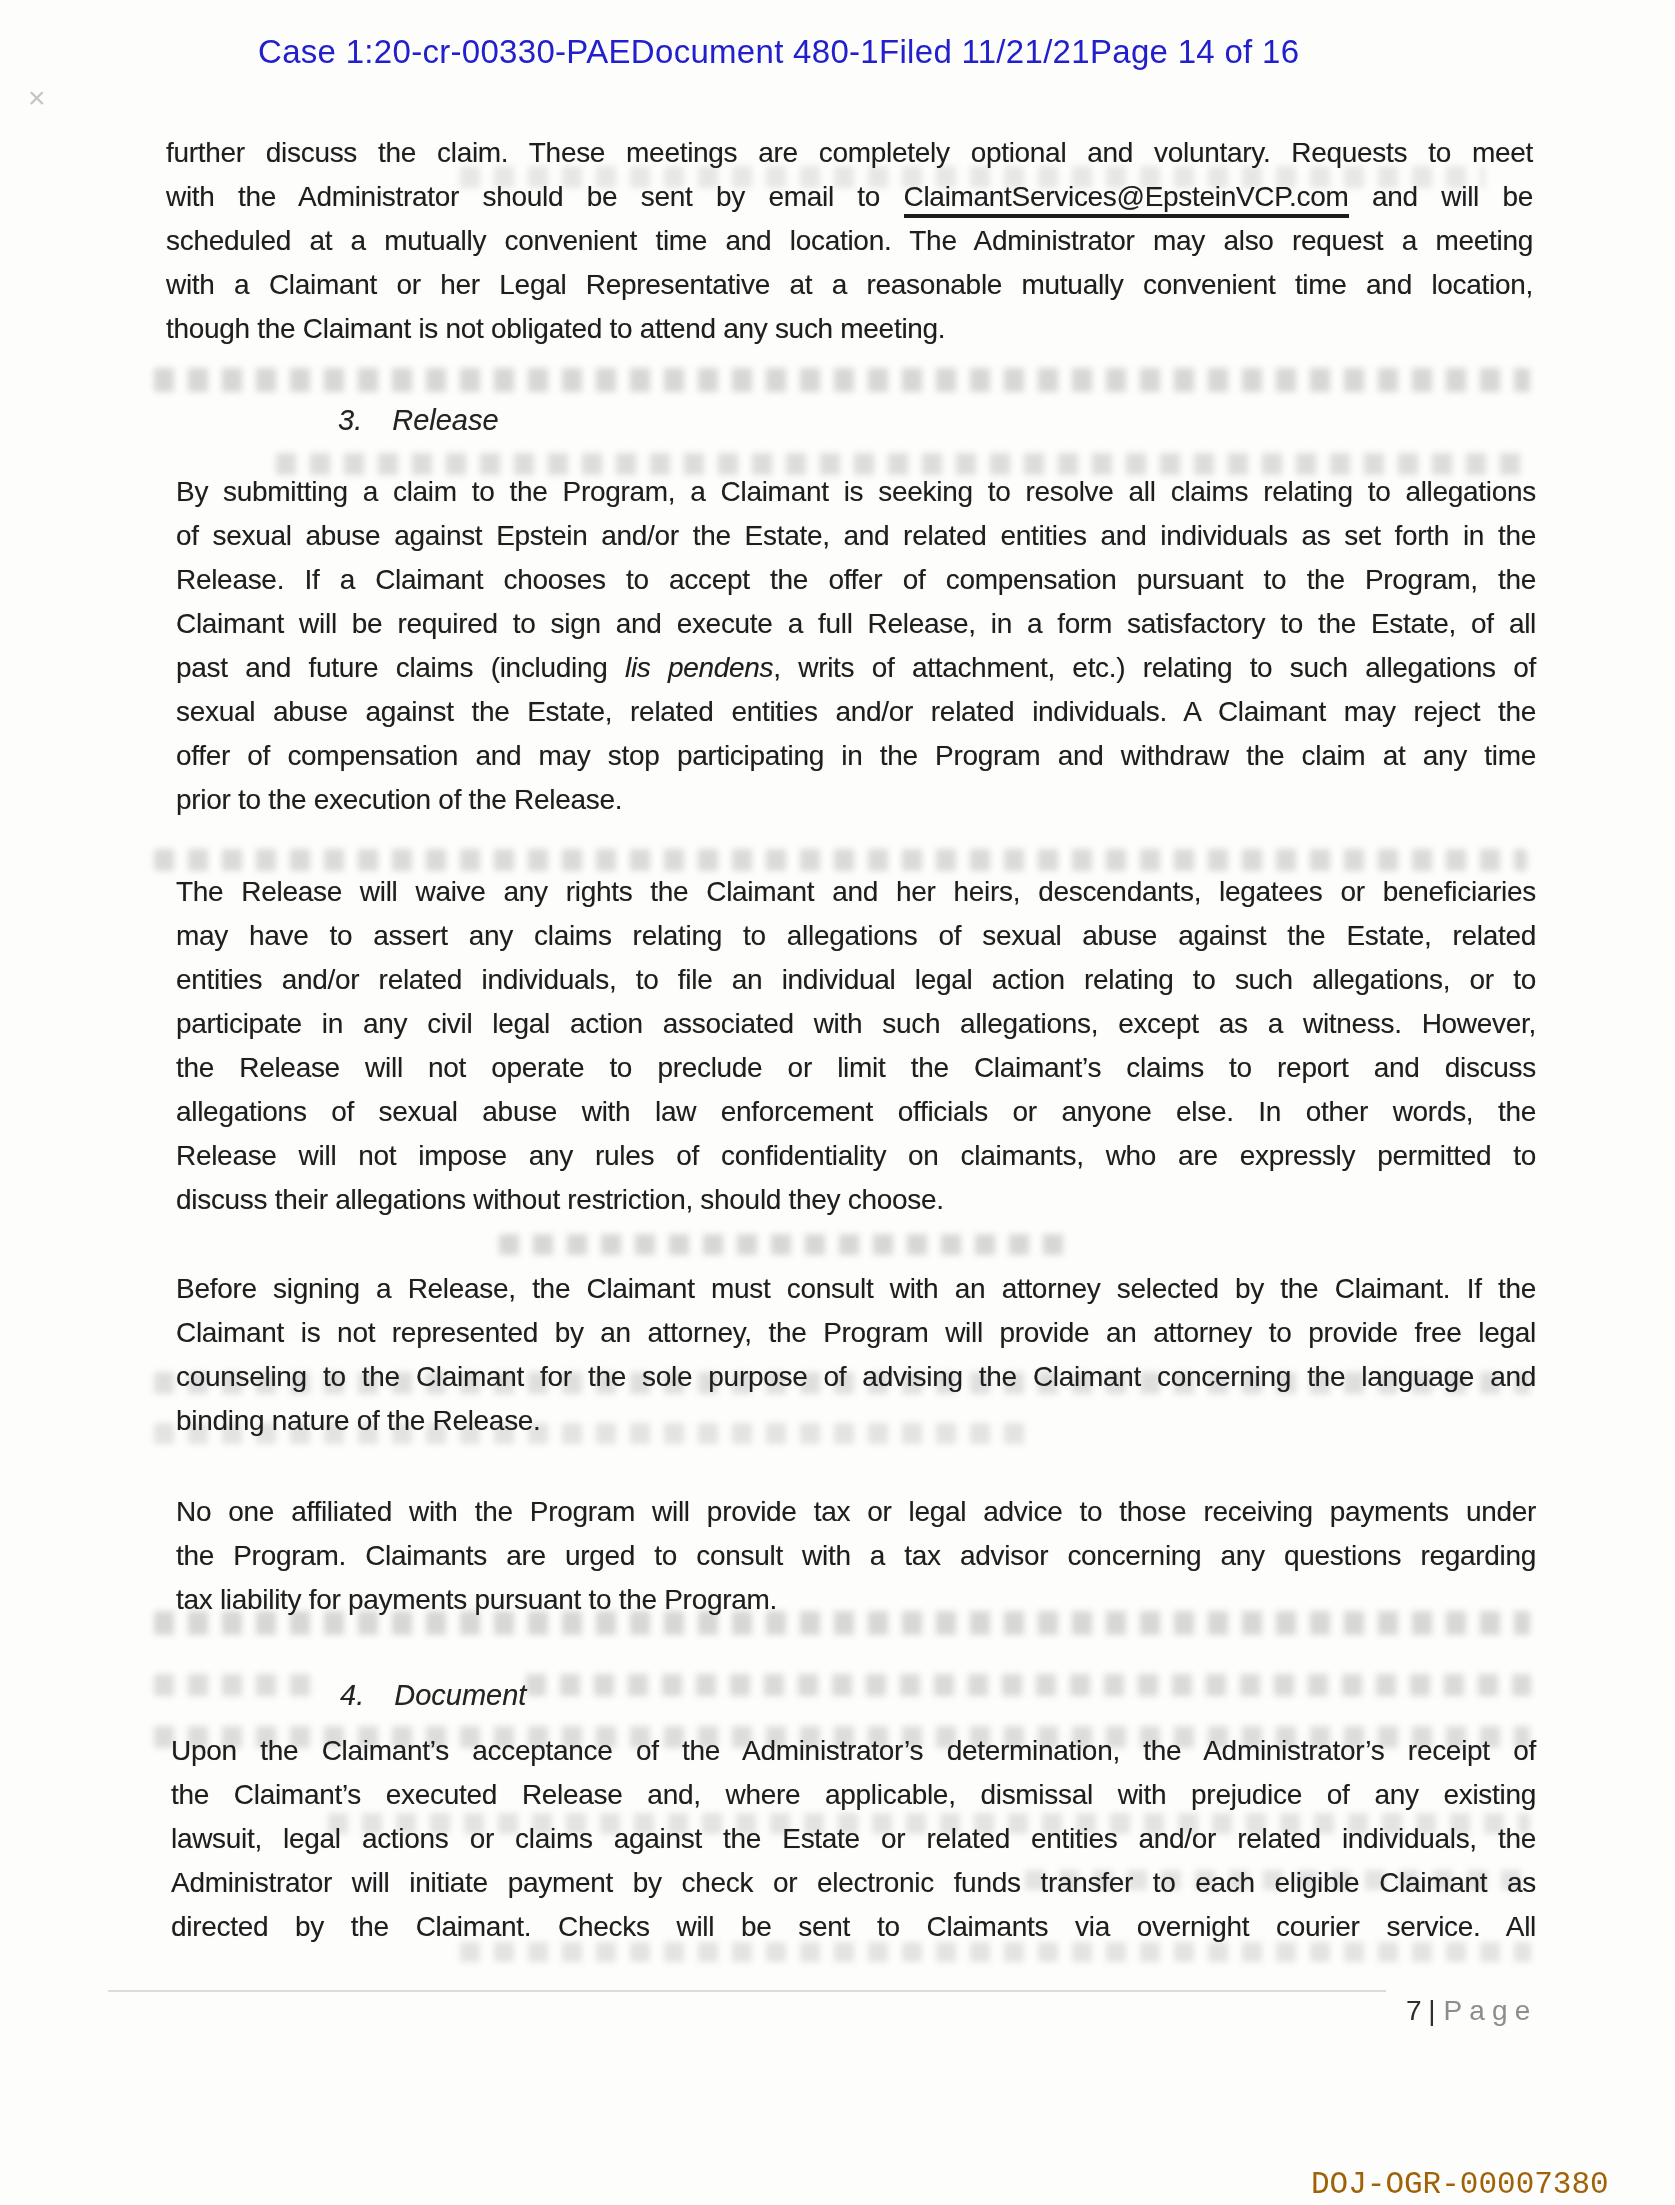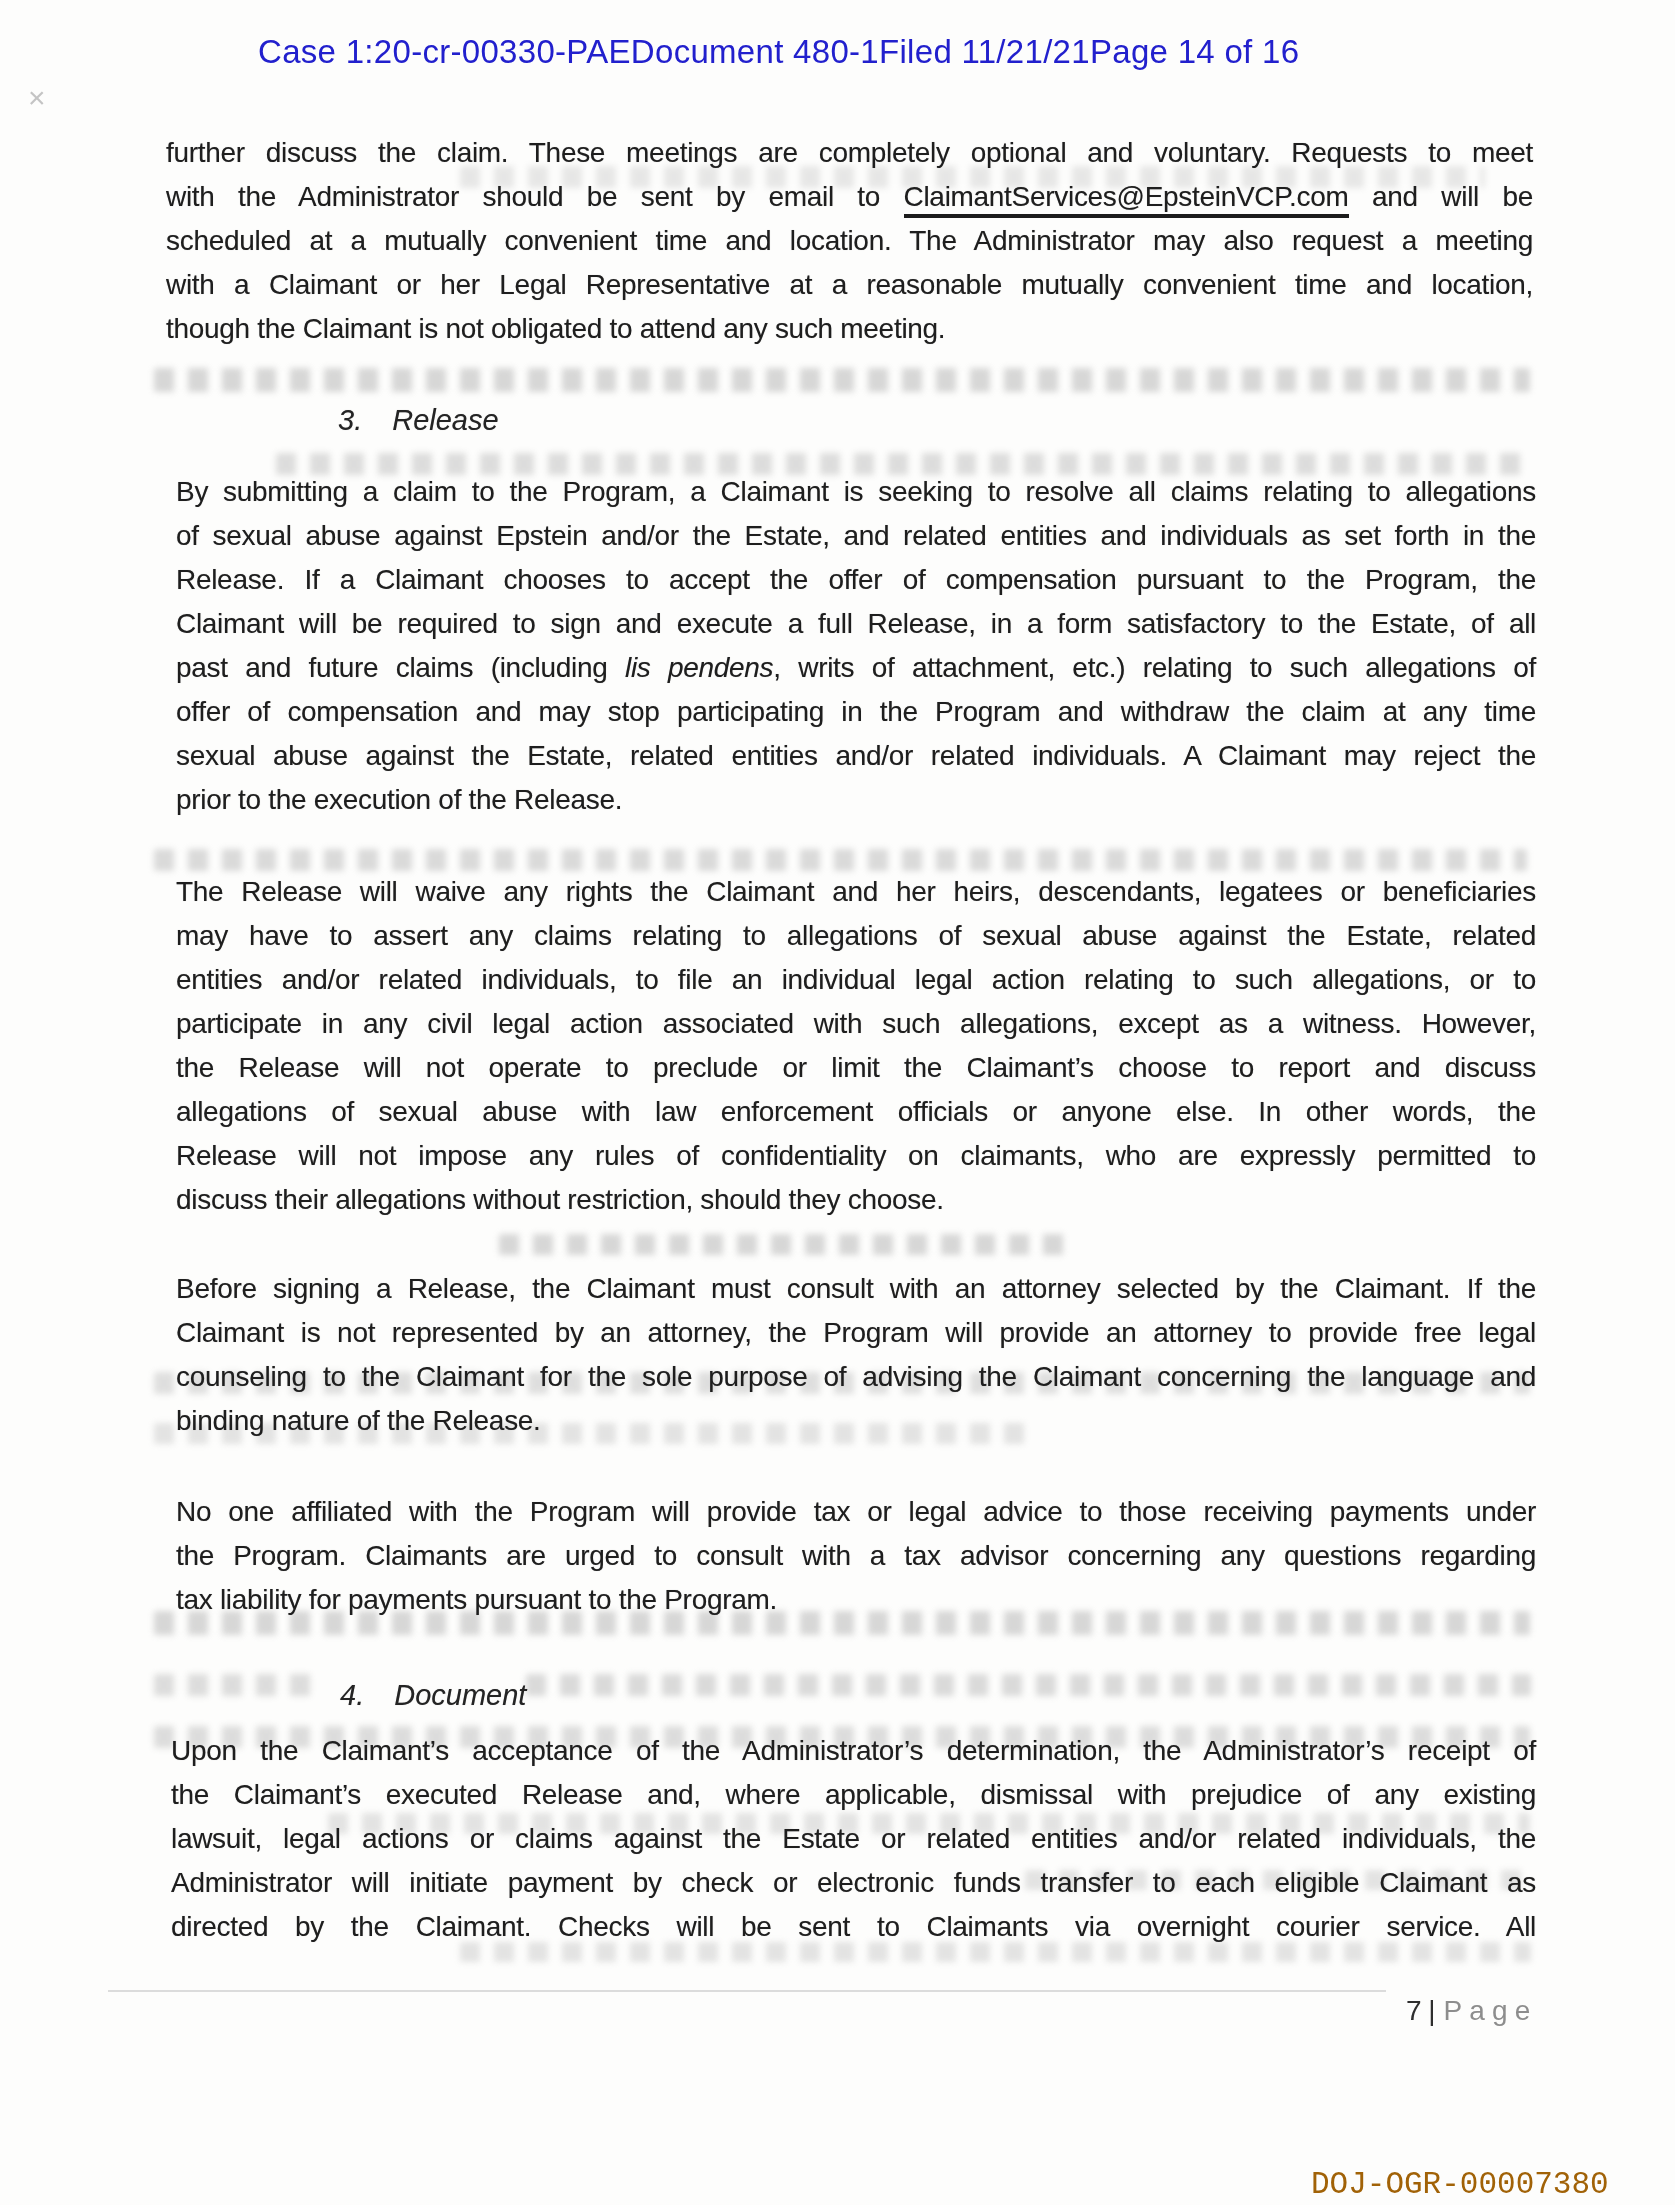--- a/index.html
+++ b/index.html
@@ -111,30 +111,30 @@
     <span>3.</span>
     <span>Release</span>
   </div>
 
   <div class="para" style="left:156px;top:470px;width:1380px;">
       <div class="line">By submitting a claim to the Program, a Claimant is seeking to resolve all claims relating to allegations</div>
       <div class="line">of sexual abuse against Epstein and/or the Estate, and related entities and individuals as set forth in the</div>
       <div class="line">Release.  If a Claimant chooses to accept the offer of compensation pursuant to the Program, the</div>
       <div class="line">Claimant will be required to sign and execute a full Release, in a form satisfactory to the Estate, of all</div>
       <div class="line">past and future claims (including <i class="it">lis pendens</i>, writs of attachment, etc.) relating to such allegations of</div>
+      <div class="line">sexual abuse against the Estate, related entities and/or related individuals.  A Claimant may reject the</div>
       <div class="line">offer of compensation and may stop participating in the Program and withdraw the claim at any time</div>
-      <div class="line">sexual abuse against the Estate, related entities and/or related individuals.  A Claimant may reject the</div>
       <div class="line last-left">prior to the execution of the Release.</div>
     </div>
   <div class="para" style="left:156px;top:870px;width:1380px;">
       <div class="line">The Release will waive any rights the Claimant and her heirs, descendants, legatees or beneficiaries</div>
       <div class="line">may have to assert any claims relating to allegations of sexual abuse against the Estate, related</div>
       <div class="line">entities and/or related individuals, to file an individual legal action relating to such allegations, or to</div>
       <div class="line">participate in any civil legal action associated with such allegations, except as a witness.  However,</div>
-      <div class="line">the Release will not operate to preclude or limit the Claimant’s choose to report and discuss</div>
+      <div class="line">the Release will not operate to preclude or limit the Claimant’s claims to report and discuss</div>
       <div class="line">allegations of sexual abuse with law enforcement officials or anyone else.  In other words, the</div>
       <div class="line">Release will not impose any rules of confidentiality on claimants, who are expressly permitted to</div>
       <div class="line last-left">discuss their allegations without restriction, should they choose.</div>
     </div>
   <div class="para" style="left:156px;top:1267px;width:1380px;">
       <div class="line">Before signing a Release, the Claimant must consult with an attorney selected by the Claimant.  If the</div>
       <div class="line">Claimant is not represented by an attorney, the Program will provide an attorney to provide free legal</div>
       <div class="line">counseling to the Claimant for the sole purpose of advising the Claimant concerning the language and</div>
       <div class="line last-left">binding nature of the Release.</div>
     </div>

